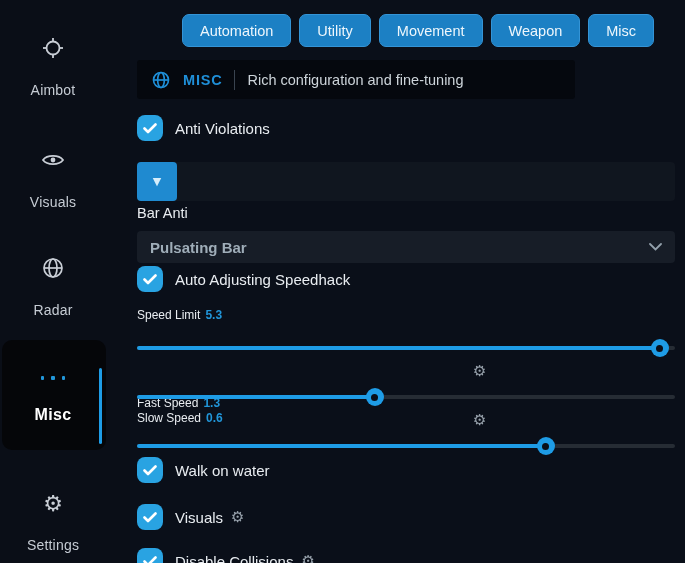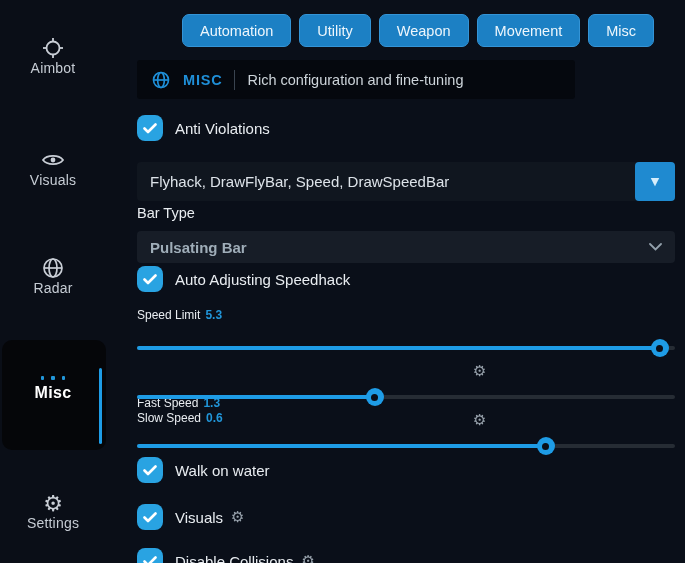--- a/index.html
+++ b/index.html
@@ -1,21 +1,21 @@
 <!DOCTYPE html>
 <html><head>
 <meta charset="utf-8">
 <style>
   html,body{margin:0;padding:0;background:#05070c;}
   *{box-sizing:border-box;font-family:"Liberation Sans",sans-serif;}
   #stage{position:relative;width:685px;height:563px;background:#0a0f19;overflow:hidden;}
 
   
   .sidebar{position:absolute;left:0;top:0;width:130px;height:563px;background:#0a0e17;}
-  .side-item{position:absolute;left:0;width:106px;display:flex;flex-direction:column;align-items:center;gap:0;cursor:pointer;}
+  .side-item{position:absolute;left:0;width:106px;display:flex;flex-direction:column;align-items:center;gap:22px;cursor:pointer;}
   .side-item .ico{width:24px;height:24px;display:flex;align-items:center;justify-content:center;color:#c9ced6;}
   .side-item .lbl{font-size:14px;color:#c6ccd4;letter-spacing:.2px;}
   .side-active-box{position:absolute;left:2px;top:340px;width:104px;height:110px;background:#050609;border-radius:10px;}
   .side-active-bar{position:absolute;right:4px;top:28px;width:3px;height:76px;background:#1e9ce6;border-radius:2px;}
   .dots{display:flex;gap:7px;}
   .dots i{width:4px;height:4px;background:#2196d9;border-radius:1px;display:block;}
   .misc-lbl{font-size:16px;font-weight:bold;color:#ffffff;letter-spacing:.3px;}
   .uni-icon{font-family:"DejaVu Sans",sans-serif;font-style:normal;}
 
   
@@ -106,22 +106,22 @@
 
     <div class="side-item" style="top:491px;">
       <span class="ico uni-icon" style="font-size:22px;">⚙</span>
       <span class="lbl">Settings</span>
     </div>
   </div>
 
   <div class="tabs">
     <div class="tab">Automation</div>
     <div class="tab">Utility</div>
+    <div class="tab">Movement</div>
     <div class="tab">Weapon</div>
-    <div class="tab">Movement</div>
     <div class="tab">Misc</div>
   </div>
 
   <div class="headbar">
     <span style="display:flex;">
       <svg width="20" height="20" viewBox="0 0 24 24" fill="none" stroke="#1f8fd8" stroke-width="2">
         <circle cx="12" cy="12" r="9"></circle>
         <ellipse cx="12" cy="12" rx="4" ry="9"></ellipse>
         <line x1="3" y1="12" x2="21" y2="12"></line>
       </svg>
@@ -134,27 +134,26 @@
   <div class="chkrow" style="top:115px;">
     <span class="chk">
       <svg width="14" height="11" viewBox="0 0 14 11" fill="none" stroke="#ffffff" stroke-width="2.6" stroke-linecap="round" stroke-linejoin="round">
           <polyline points="1.5,5.5 5,9 12.5,1.5"></polyline>
         </svg>
     </span>
     <span class="clabel">Anti Violations</span>
   </div>
 
   <div class="field" style="top:162px;height:39px;">
-    <span class="ftext">Flyhack, DrawFlyBar, Speed, DrawSpeedBar</span>
     <span class="fbtn">
       <span class="uni-icon">▼</span>
     </span>
   </div>
 
-  <div class="slider-label" style="top:205px;font-size:14.5px;">Bar Type</div>
+  <div class="slider-label" style="top:205px;font-size:14.5px;">Bar Anti</div>
   <div class="field select" style="top:231px;height:32px;">
     <span class="stext">Pulsating Bar</span>
     <span class="chev">
       <svg width="13" height="8" viewBox="0 0 13 8" fill="none" stroke="#93a0ab" stroke-width="1.8" stroke-linecap="round">
           <polyline points="1,1 6.5,6.5 12,1"></polyline>
         </svg>
     </span>
   </div>
 
   <div class="chkrow" style="top:266px;justify-content:space-between;">

